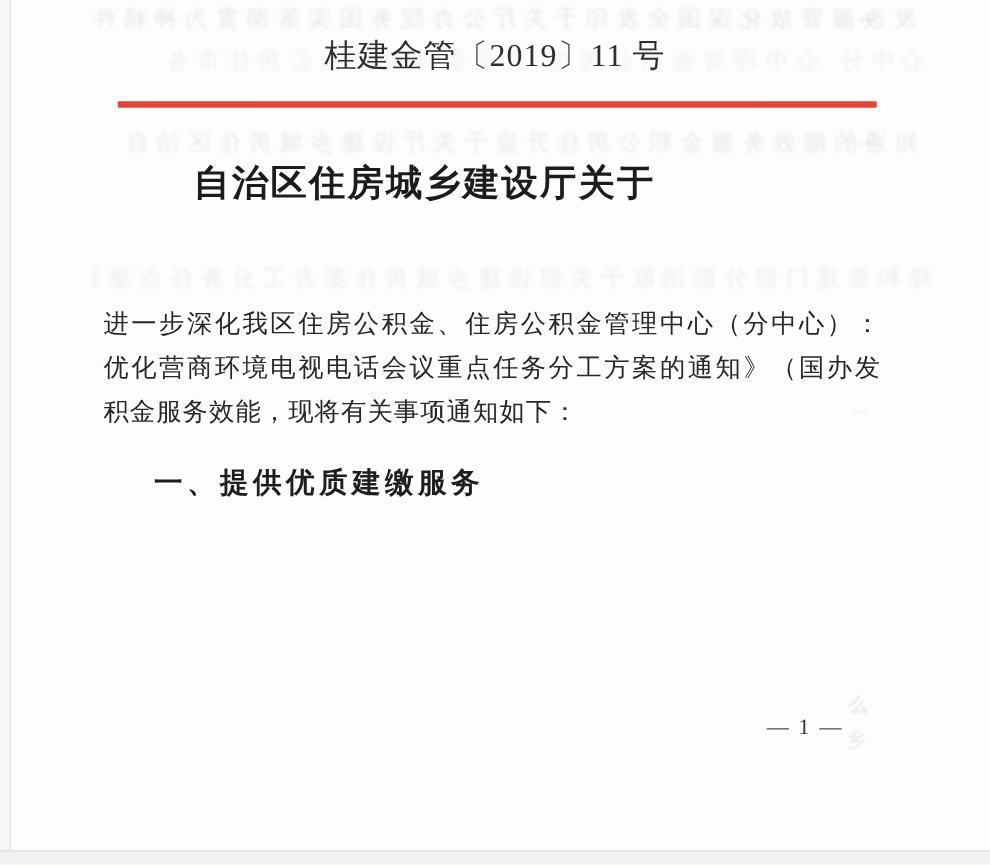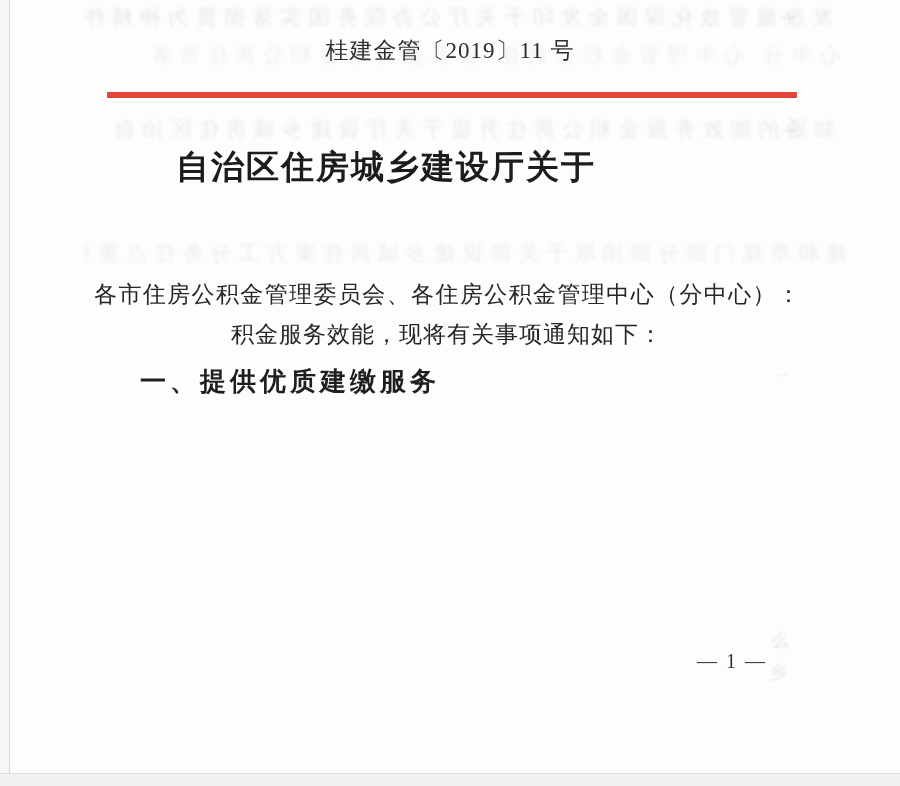--- a/index.html
+++ b/index.html
@@ -26,38 +26,38 @@
   .bleed-4{left:85px;top:240px;width:762px;height:28px;opacity:.12;}
   .speck{position:absolute;color:#6f6f6f;font-size:16px;filter:blur(.8px);pointer-events:none;}
   .speck-1{left:779px;top:12px;opacity:.16;}
   .speck-2{left:781px;top:124px;opacity:.14;}
   .speck-3{left:774px;top:366px;opacity:.11;}
   .speck-4{left:771px;top:628px;opacity:.20;font-size:18px;}
   .speck-5{left:769px;top:660px;opacity:.16;font-size:18px;}
   
   .doc-number{
     position:absolute;left:0;top:36px;width:900px;height:30px;line-height:30px;
-    text-align:center;font-size:23px;letter-spacing:1px;color:#2e2e2e;
+    text-align:center;font-size:29px;letter-spacing:1px;color:#2e2e2e;
   }
   
   .red-rule{position:absolute;left:107px;top:92px;width:690px;height:6px;background:#e2463a;border-radius:1px;}
   
   .doc-title{
     position:absolute;left:0;top:146px;width:772px;text-align:center;
     font-weight:bold;font-size:33px;line-height:42px;letter-spacing:2px;color:#1c1c1c;
   }
   
   .doc-body{position:absolute;left:94px;top:275px;width:706px;font-size:23px;color:#262626;}
   .bl{height:40px;line-height:40px;}
   .bl.j{text-align:justify;text-align-last:justify;}
   .bl.indent{padding-left:46px;}
-  .bl.plain{letter-spacing:1px;text-align:center;}
+  .bl.plain{letter-spacing:1px;}
   .bl.heading{
     font-family:"Liberation Sans", sans-serif;font-weight:bold;
-    font-size:26px;letter-spacing:4px;color:#1e1e1e;margin-top:6px;
+    font-size:26px;letter-spacing:4px;color:#1e1e1e;margin-top:23px;
   }
   
   .page-num{position:absolute;left:697px;top:650px;font-size:20px;letter-spacing:2px;color:#333333;}
 </style>
 </head>
 <body>
 
 <div class="scan">
 
   <div class="left-strip"></div>
@@ -77,20 +77,21 @@
 
   <div class="doc-number">桂建金管〔2019〕11 号</div>
 
   <div class="red-rule"></div>
 
   <div class="doc-title">
     <div>自治区住房城乡建设厅关于</div>
   </div>
 
   <div class="doc-body">
-    <div class="bl j">各市住房公积金管理委员会、各住房公积金管理中心（分中心）：</div>
+    <div class="bl j">进一步深化我区住房公积金、住房公积金管理中心（分中心）：</div>
+    <div class="bl j">优化营商环境电视电话会议重点任务分工方案的通知》（国办发</div>
     <div class="bl plain">积金服务效能，现将有关事项通知如下：</div>
     <div class="bl heading indent">一、提供优质建缴服务</div>
   </div>
 
   <div class="page-num">— 1 —</div>
 
 </div>
 
 </body></html>

